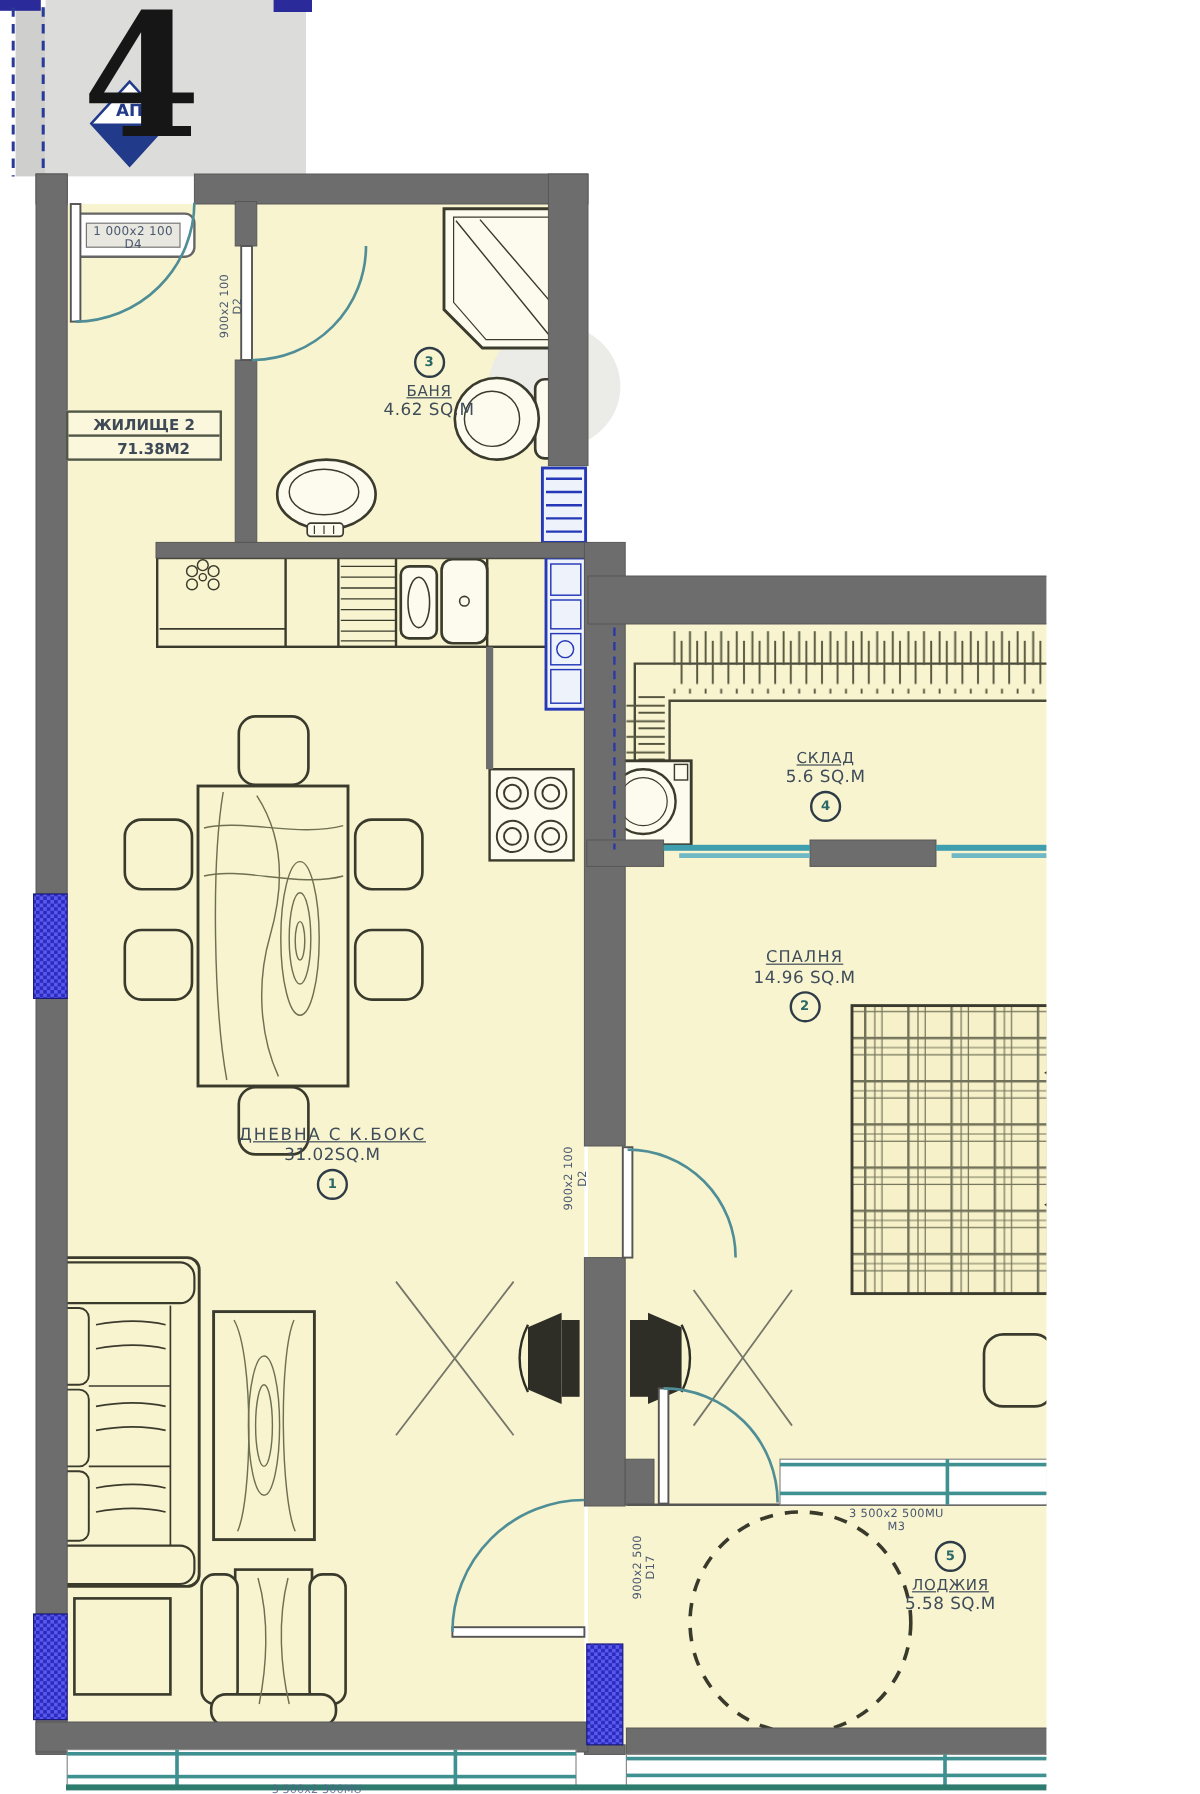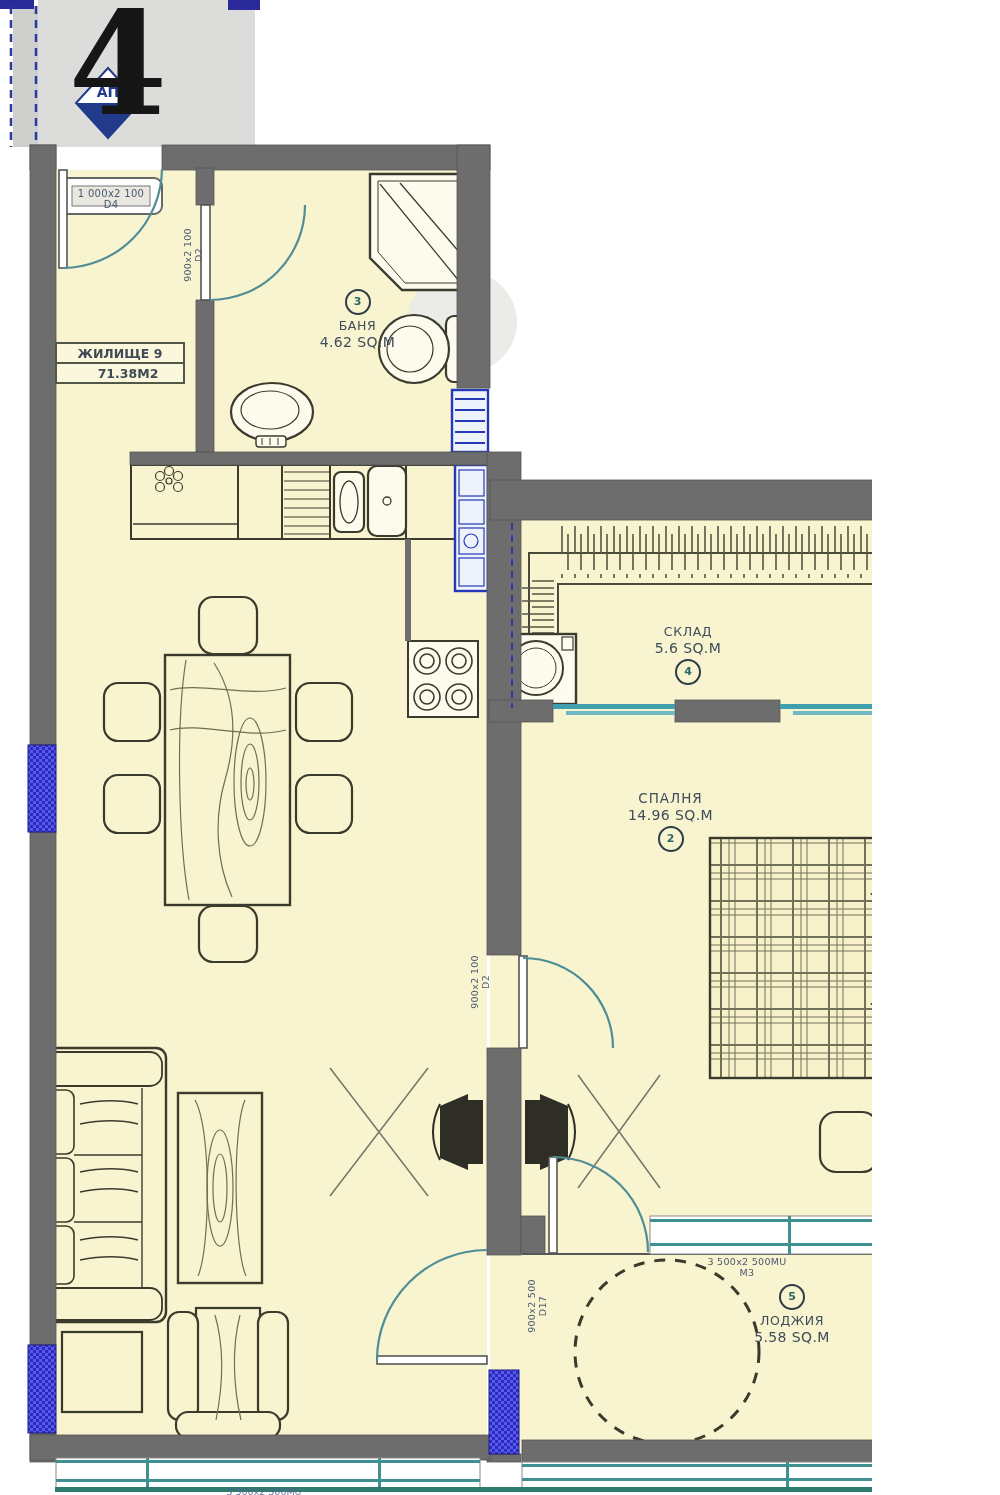--- a/index.html
+++ b/index.html
@@ -15,21 +15,21 @@
   .lbl-d2bath{left:183px;top:303px;}
   .lbl-d2bed{left:470px;top:1030px;}
   .lbl-d17{left:527px;top:1352px;width:92px;}
   .lbl-mu{left:688px;top:1256px;width:118px;font-size:9.5px;line-height:11px;}
   .lbl-bottom{left:202px;top:1486px;width:124px;font-size:9.5px;color:#55628c;text-align:center;opacity:.85;}
   .unit-box{left:55px;top:342px;width:126px;border:2px solid#515848;background:#fbf7dd;
             color:#3e4a56;font-weight:700;font-size:12.5px;text-align:center;}
   .unit-box .u1{padding:2px 0 1px;border-bottom:2px solid #515848;}
   .unit-box .u2{padding:2px 0 1px;margin-left:16px;}
   .room-label{text-align:center;color:#3f4c59;}
-  .rname{font-size:12.5px;font-weight:500;letter-spacing:.6px;}
+  .rname{font-size:12.5px;font-weight:500;letter-spacing:.6px;text-decoration:underline;}
   .rarea{font-size:14px;letter-spacing:.4px;margin-top:1px;}
   .numcirc{width:22px;height:22px;border:2.5px solid #2e3c48;border-radius:50%;margin:3px auto;
            font-size:11px;line-height:22px;font-weight:700;color:#2a6868;text-align:center;}
   .lab-bath{left:300px;top:286px;width:115px;}
   .lab-storage{left:628px;top:624px;width:120px;}
   .lab-bedroom{left:608px;top:790px;width:125px;}
   .lab-bedroom .rname{font-size:13.5px;letter-spacing:1px;}
   .lab-living{left:187px;top:938px;width:180px;}
   .lab-living .rname{font-size:14px;letter-spacing:1.5px;}
   .lab-loggia{left:737px;top:1281px;width:110px;}
@@ -343,21 +343,21 @@
 </svg>
 
 <div class="ovl apt-num">4</div>
 
 <div class="ovl dlab lbl-d4">
   <div>1 000х2 100</div>
   <div>D4</div>
 </div>
 
 <div class="ovl unit-box">
-  <div class="u1">ЖИЛИЩЕ 9</div>
+  <div class="u1">ЖИЛИЩЕ 2</div>
   <div class="u2">71.38М2</div>
 </div>
 
 <div class="ovl dlab vlab lbl-d2bath">
   <div>900х2 100</div>
   <div>D2</div>
 </div>
 
 <div class="ovl room-label lab-bath">
   <div class="numcirc">3</div>
@@ -370,20 +370,25 @@
   <div class="rarea">5.6 SQ.M</div>
   <div class="numcirc">4</div>
 </div>
 
 <div class="ovl room-label lab-bedroom">
   <div class="rname">СПАЛНЯ</div>
   <div class="rarea">14.96 SQ.M</div>
   <div class="numcirc">2</div>
 </div>
 
+<div class="ovl room-label lab-living">
+  <div class="rname">ДНЕВНА С К.БОКС</div>
+  <div class="rarea">31.02SQ.M</div>
+  <div class="numcirc">1</div>
+</div>
 
 <div class="ovl dlab vlab lbl-d2bed">
   <div>900х2 100</div>
   <div>D2</div>
 </div>
 
 <div class="ovl dlab vlab lbl-d17">
   <div>900х2 500</div>
   <div>D17</div>
 </div>

